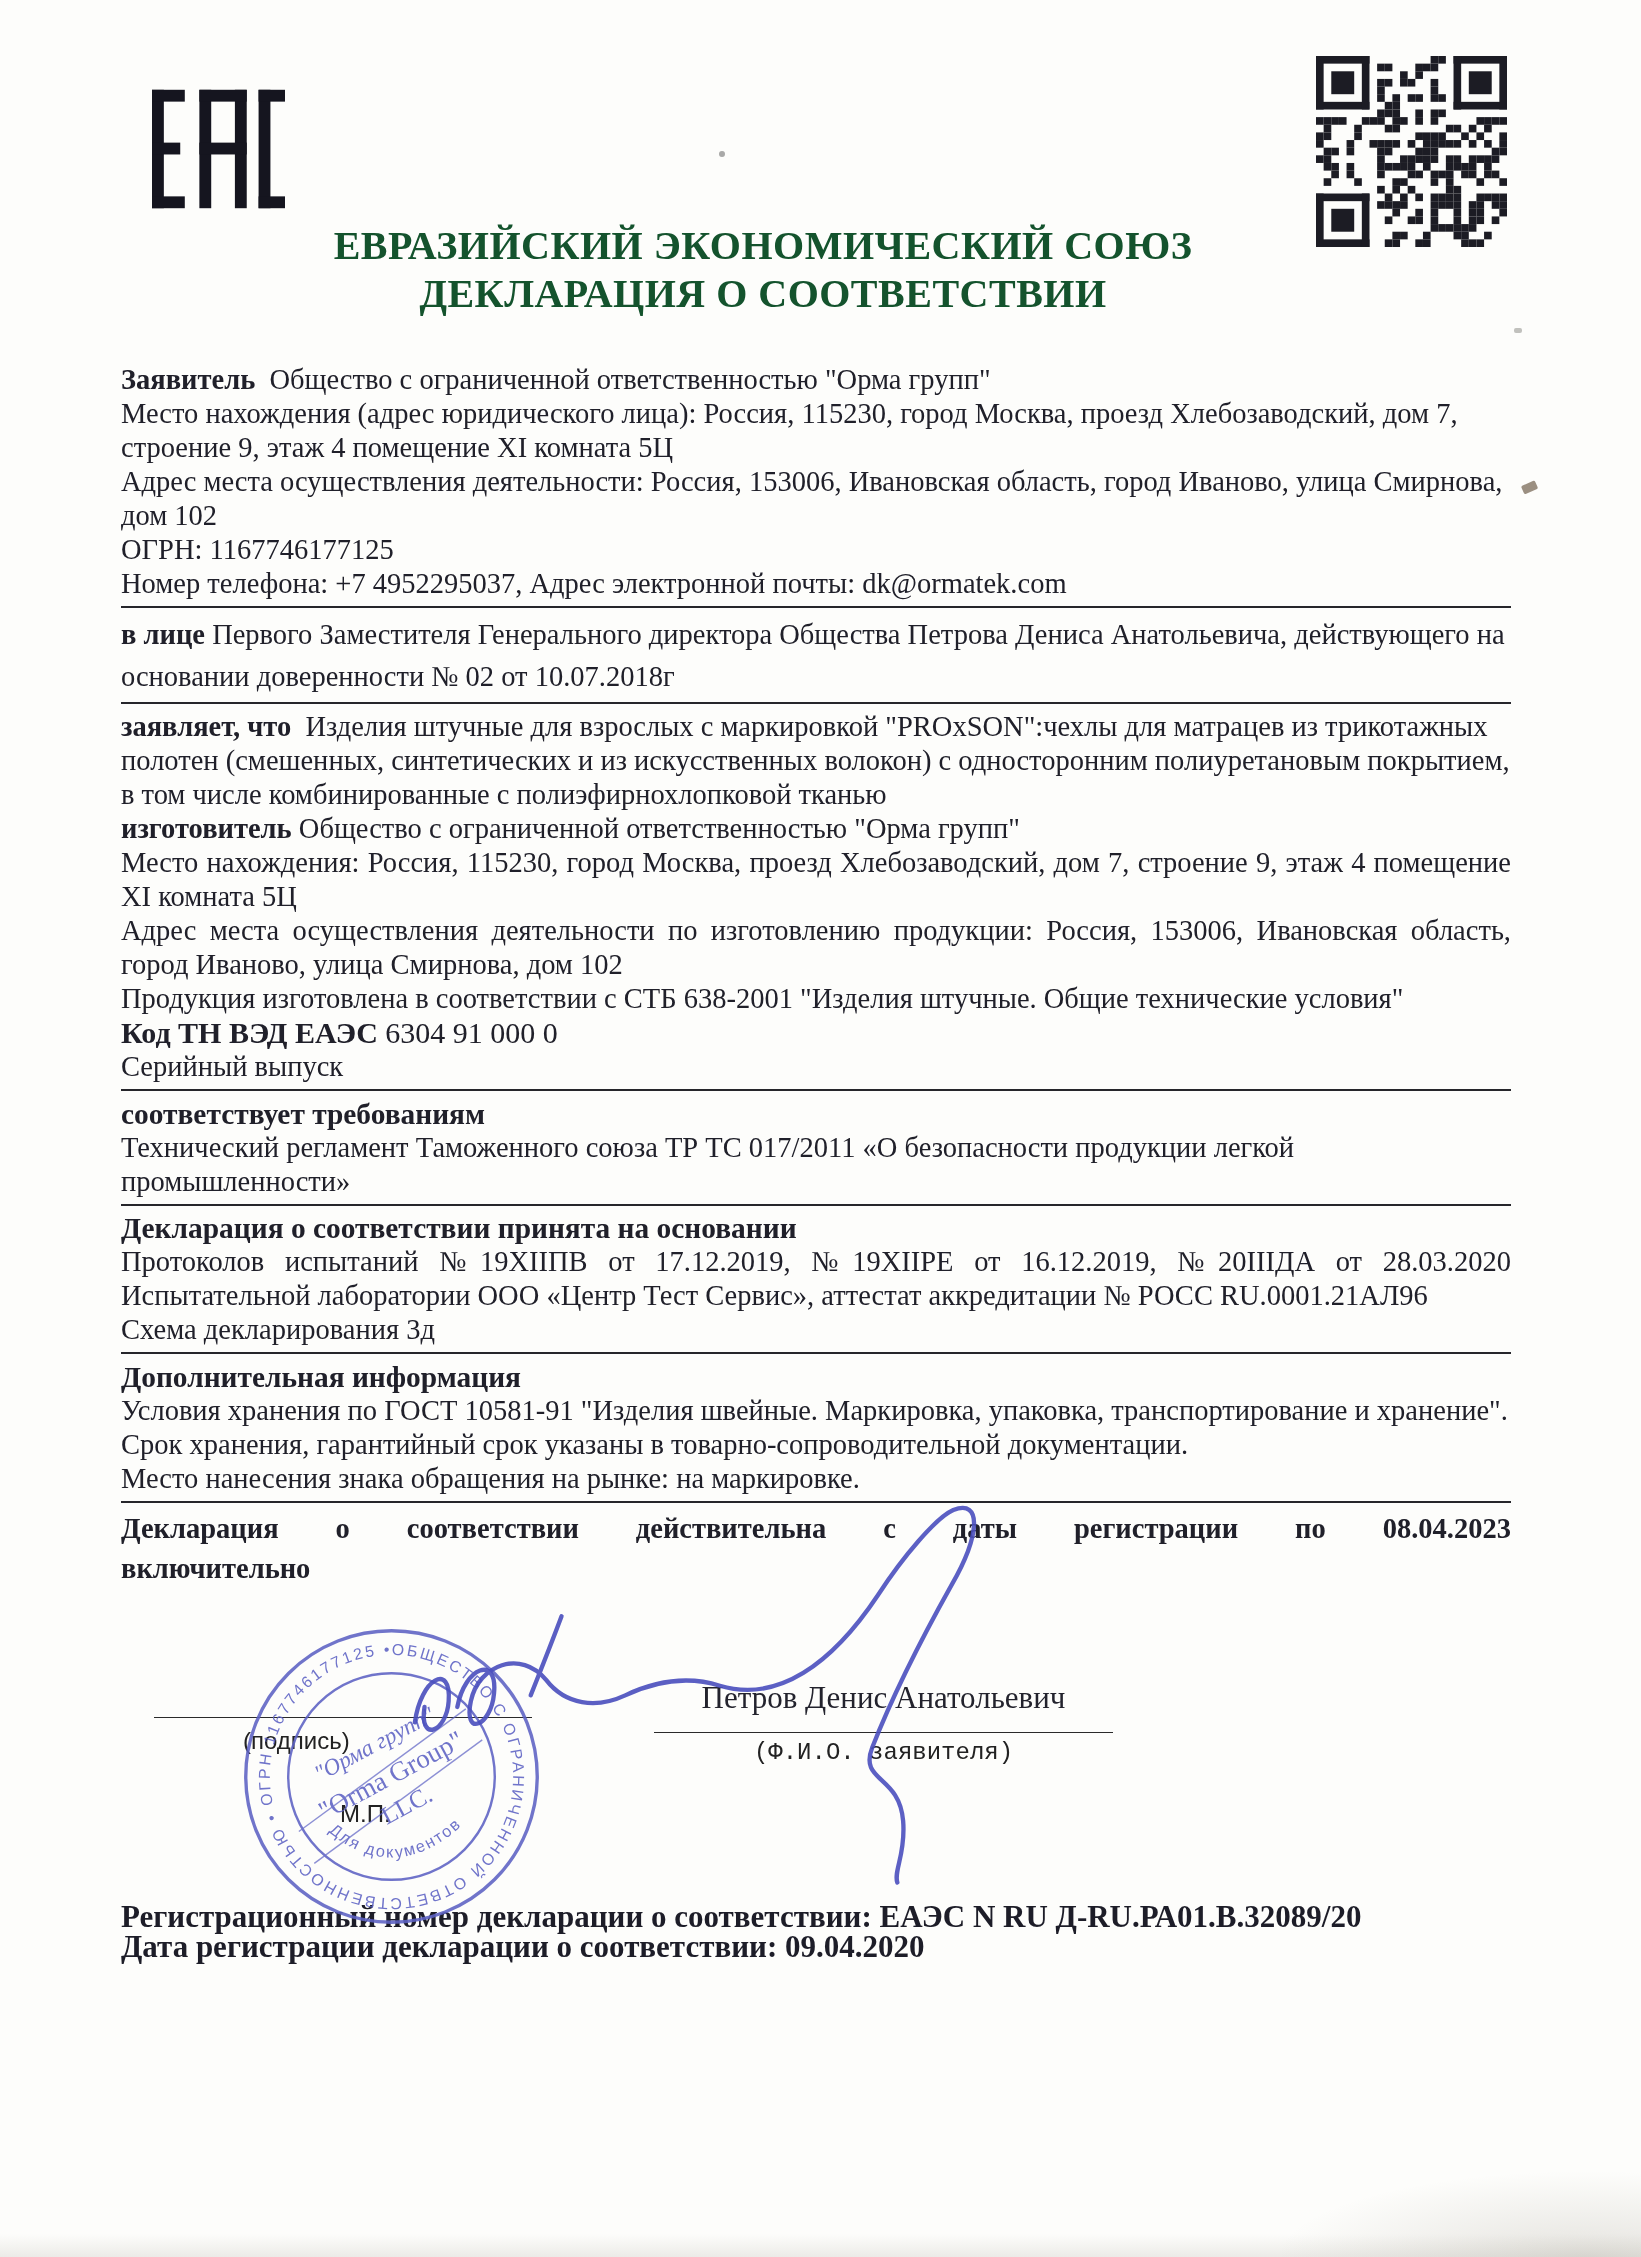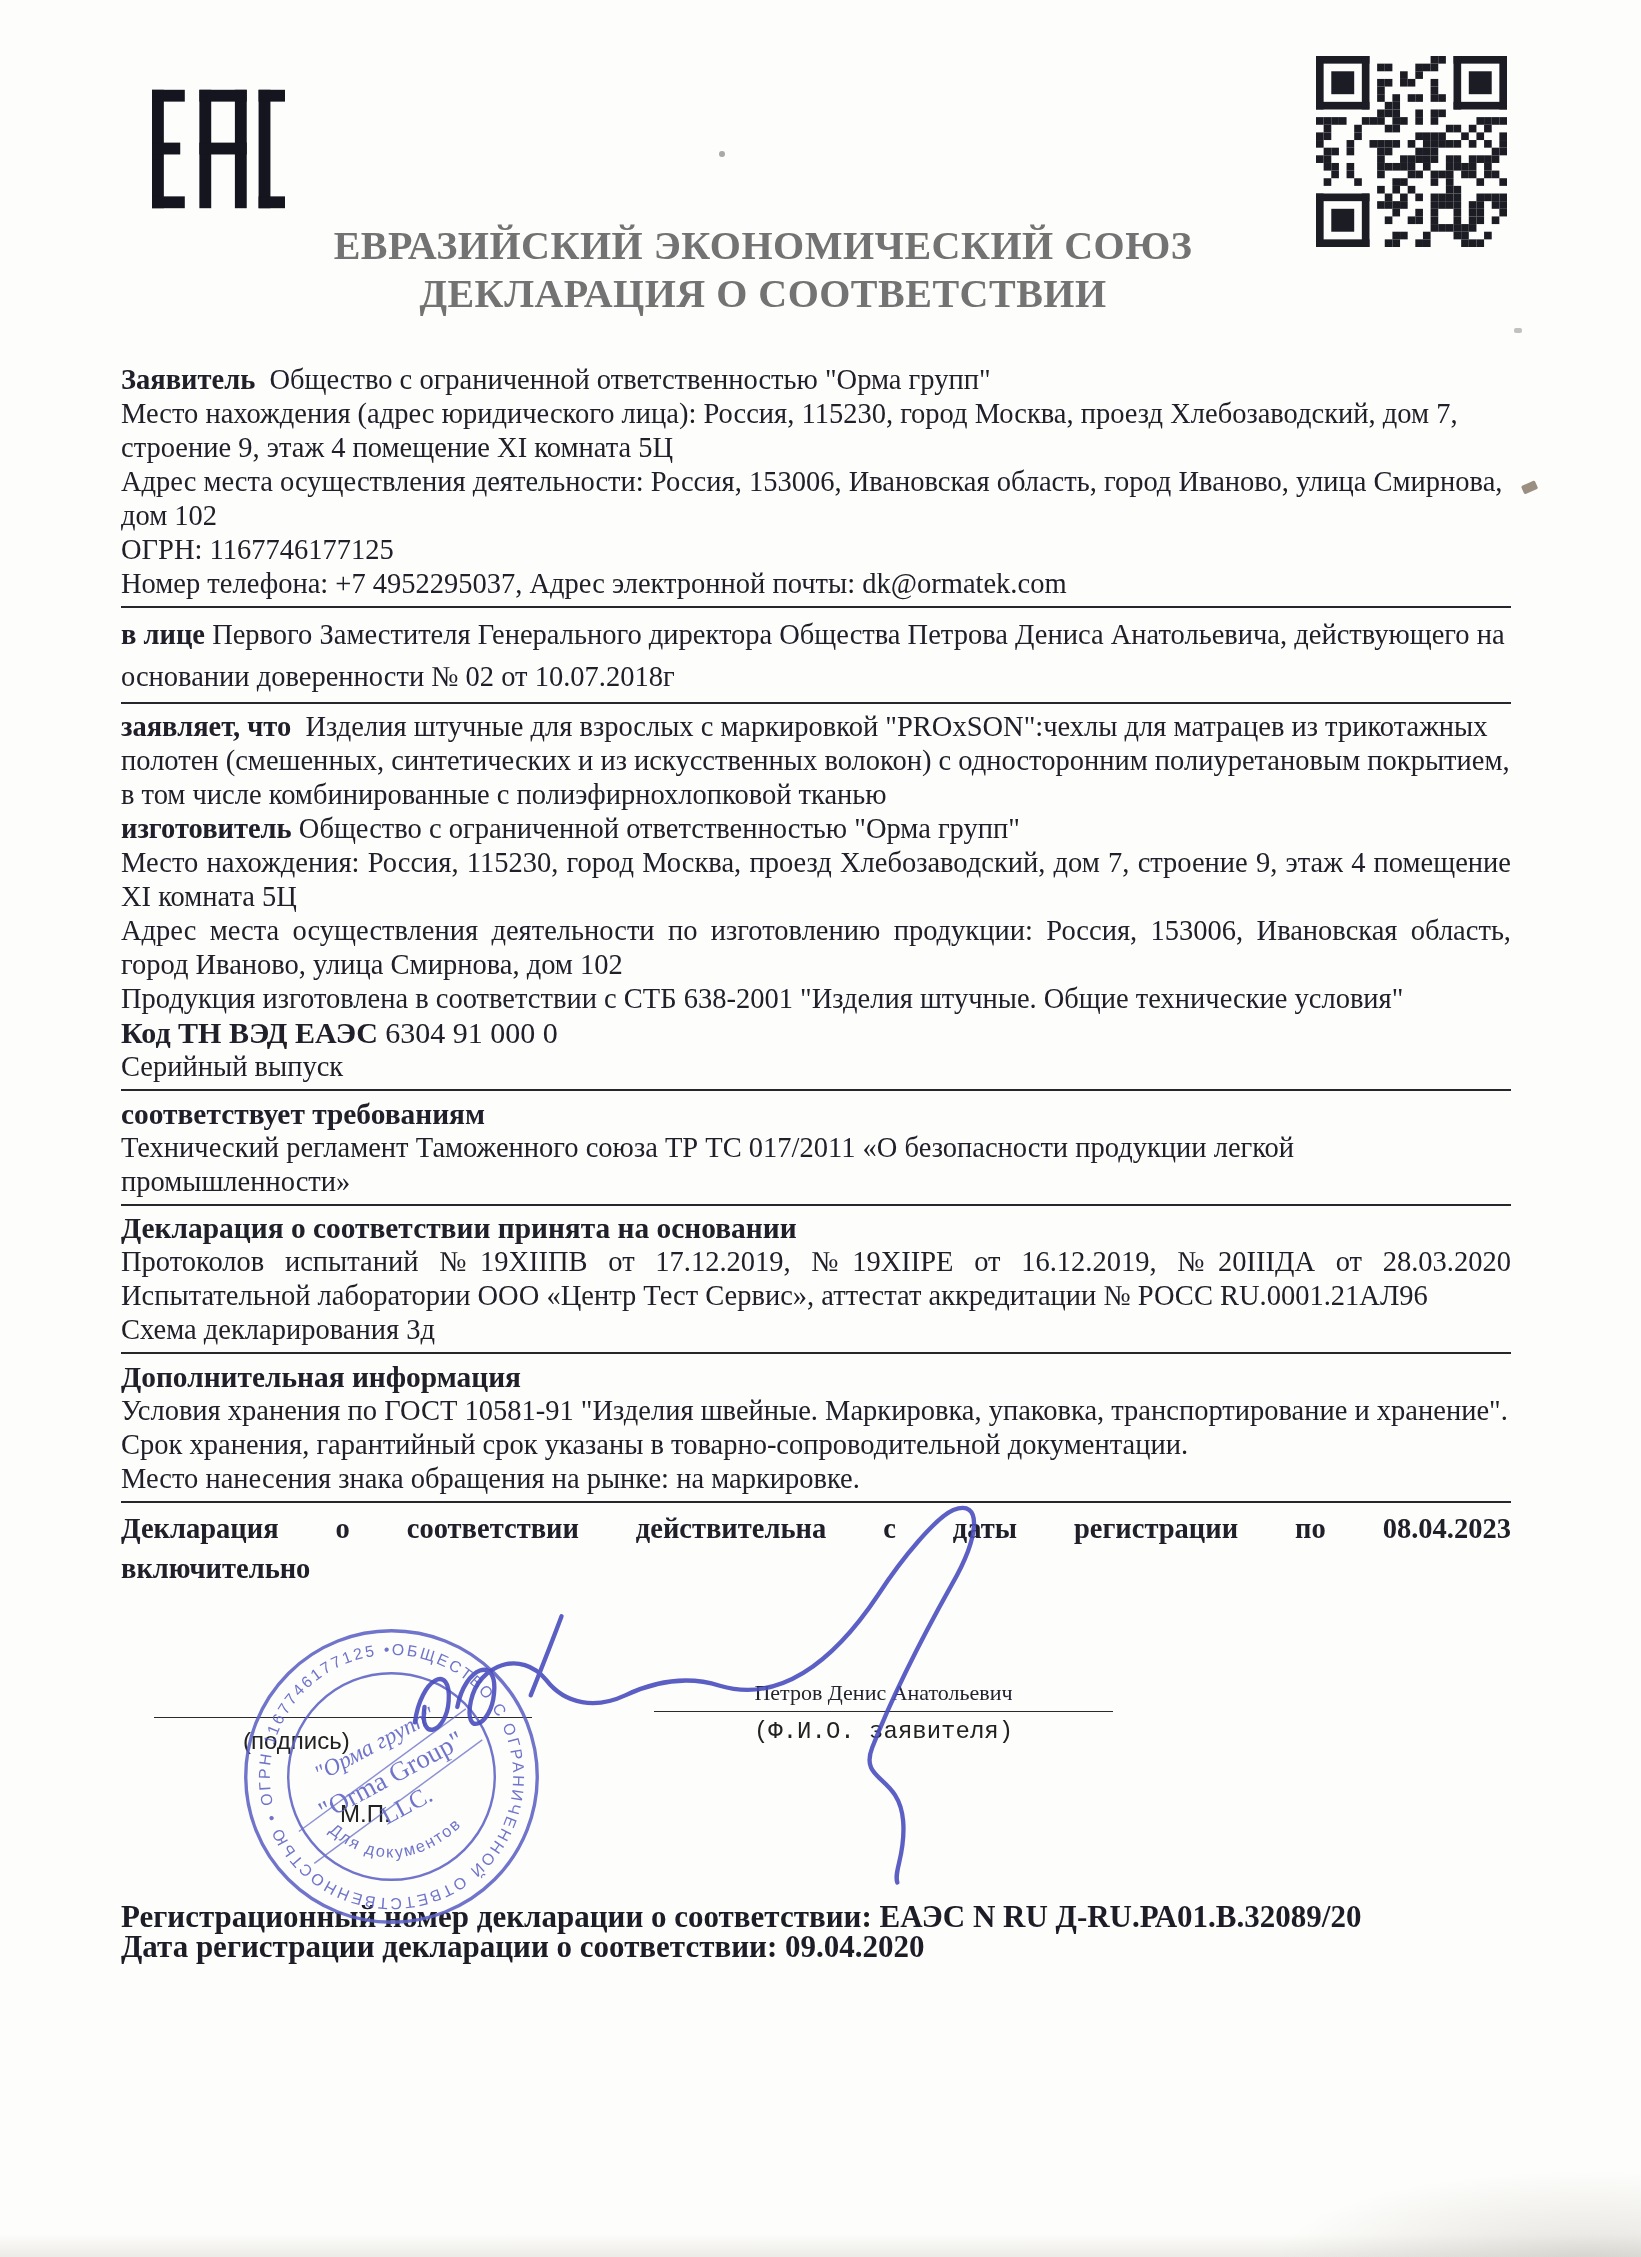--- a/index.html
+++ b/index.html
@@ -8,42 +8,42 @@
     background:#fdfdfb;overflow:hidden;
     font-family:"Liberation Serif", serif;
     color:#20202a;
   }
   
   .eac-logo{position:absolute;left:152px;top:87px;width:133px;height:124px;}
   .qr{position:absolute;left:1316px;top:56px;width:191px;height:191px;}
   .title{
     position:absolute;left:174px;top:222px;width:1178px;
     text-align:center;font-weight:bold;font-size:40px;line-height:48px;
-    letter-spacing:0.5px;color:#737373;
+    letter-spacing:0.5px;color:#14532d;
   }
   
   .content{position:absolute;left:121px;top:363px;width:1390px;font-size:28.5px;line-height:34px;}
   .content p{margin:0;}
   .b{font-weight:bold;}
   .jst{text-align:justify;}
   hr.div{border:none;border-top:2.9px solid #26262b;margin:4.8px 0 5.8px 0;height:0;}
   .inperson p{line-height:42px;}
   .tnved{margin-top:15.4px;font-size:30px;}
   .h-sec{font-weight:bold;font-size:29.4px;margin:5.8px 0 3.9px 0;}
   .gap-s{margin-top:9.7px;}
   .validity{font-weight:bold;line-height:40px;margin-top:3.9px;}
   .validity .spread{text-align:justify;text-align-last:justify;}
   
   .sig-zone{position:absolute;left:0;top:1634px;width:1641px;height:309px;}
   .sign-line{position:absolute;left:154px;top:83px;width:378px;border-top:1.9px solid #2a2a2a;}
   .cap-sans{font-family:"Liberation Sans", sans-serif;font-size:24px;color:#222;}
   .sign-caption{position:absolute;left:243px;top:93px;}
   .mp-caption{position:absolute;left:340px;top:166px;}
   .fio-block{position:absolute;left:654px;top:46px;width:459px;text-align:center;}
-  .fio-name{font-size:22px;color:#23232d;padding-bottom:5px;border-bottom:1.9px solid #2a2a2a;}
+  .fio-name{font-size:31px;color:#23232d;padding-bottom:16px;border-bottom:1.9px solid #2a2a2a;}
   .fio-caption{margin-top:5.8px;font-family:Liberation Mono, monospace;}
   .stamp{position:absolute;left:239px;top:-9.7px;width:305px;height:305px;opacity:.88;z-index:3;}
   .sig-stroke{position:absolute;left:357px;top:1502px;width:714px;height:406px;z-index:5;pointer-events:none;}
   
   .reg-line{position:absolute;left:121px;width:1400px;font-weight:bold;font-size:31px;color:#1d1d28;}
   
   .artifact-a{position:absolute;left:1522px;top:483px;width:14.5px;height:8.7px;background:#7a6a58;opacity:.75;transform:rotate(-24deg);border-radius:1.9px;}
   .artifact-b{position:absolute;left:1514px;top:328px;width:7.7px;height:4.8px;background:#9a9a94;opacity:.6;border-radius:1.9px;}
   .speck{position:absolute;left:719px;top:151px;width:5.8px;height:5.8px;background:#555;opacity:.5;border-radius:50%;}
   .bottom-noise{position:absolute;left:0;bottom:0;width:1641px;height:23px;

